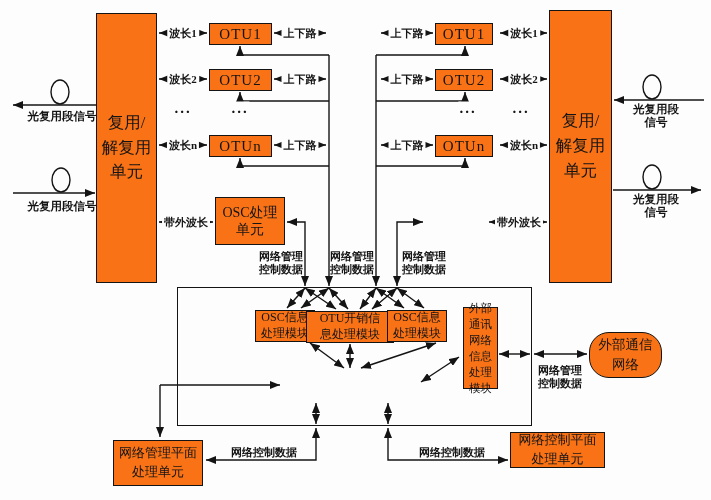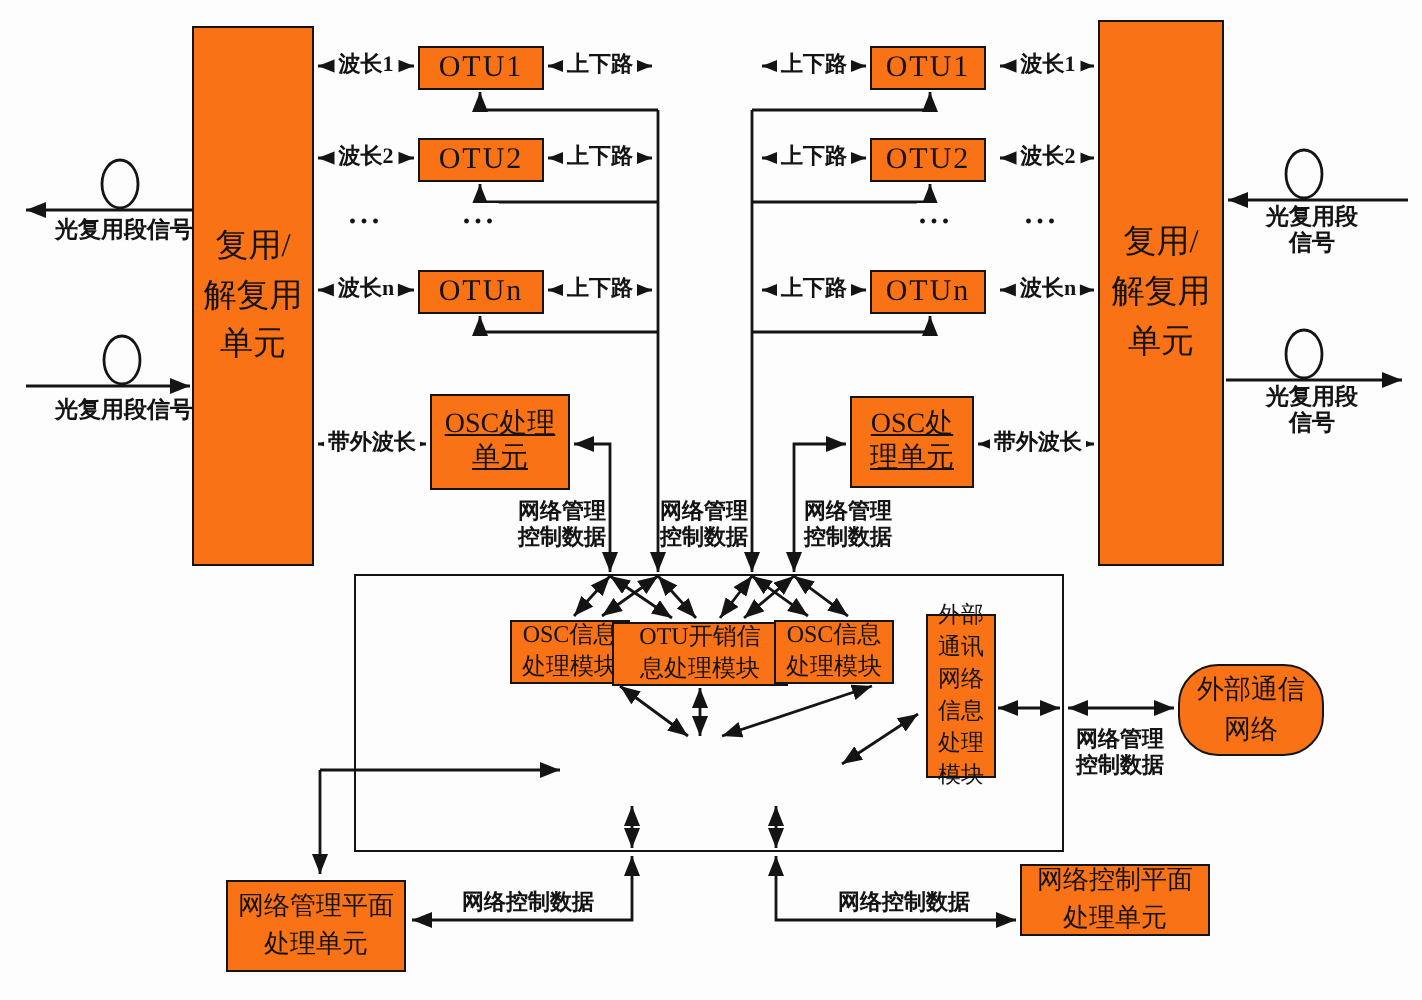--- a/index.html
+++ b/index.html
@@ -8,21 +8,21 @@
     font-family:"Liberation Serif","DejaVu Serif",serif;color:#141414;overflow:hidden;
   }
   #wires{position:absolute;left:0;top:0;z-index:0;}
   .box{
     position:absolute;z-index:2;box-sizing:border-box;border:1.6px solid #141414;background:#f97316;
     display:flex;align-items:center;justify-content:center;text-align:center;
     white-space:pre-line;line-height:1.25;font-size:14px;
   }
   .mux{font-size:16.5px;line-height:1.5;}
   .otu{font-size:15px;letter-spacing:1px;}
-  .osc{font-size:14px;text-decoration:underline;}
+  .osc{font-size:14px;}
   .modsm{font-size:12px;line-height:1.3;}
   .modv{font-size:11.5px;line-height:16px;}
   .priority{font-size:12px;letter-spacing:.5px;}
   .plane{font-size:13px;line-height:1.45;}
   .extnet{font-size:13.5px;line-height:1.5;border-radius:20px;}
   .dcnbig{background:transparent;}
   .lbl{
     position:absolute;z-index:3;transform:translate(-50%,-50%);
     white-space:pre-line;text-align:center;font-size:11px;font-weight:bold;line-height:13px;
   }
@@ -141,22 +141,20 @@
   <div class="box otu" style="left:209px;top:23px;width:63px;height:22px">OTU1</div>
   <div class="box otu" style="left:209px;top:69px;width:63px;height:22px">OTU2</div>
   <div class="box otu" style="left:209px;top:135px;width:63px;height:22px">OTUn</div>
 
   <div class="box otu" style="left:435px;top:23px;width:58px;height:22px">OTU1</div>
   <div class="box otu" style="left:435px;top:69px;width:58px;height:22px">OTU2</div>
   <div class="box otu" style="left:435px;top:135px;width:58px;height:22px">OTUn</div>
 
   <div class="box osc" style="left:215px;top:197px;width:70px;height:48px">OSC处理
 单元</div>
-  <div class="box osc" style="left:425px;top:198px;width:62px;height:46px">OSC处
-理单元</div>
 
   <div class="box dcnbig" style="left:177px;top:287px;width:355px;height:139px;z-index:1"></div>
 
   <div class="box modsm" style="left:255px;top:310px;width:60px;height:32px">OSC信息
 处理模块</div>
   <div class="box modsm" style="left:306px;top:311px;width:88px;height:32px">OTU开销信
 息处理模块</div>
   <div class="box modsm" style="left:387px;top:310px;width:60px;height:32px">OSC信息
 处理模块</div>
   <div class="box modv" style="left:463px;top:307px;width:35px;height:82px">外部

